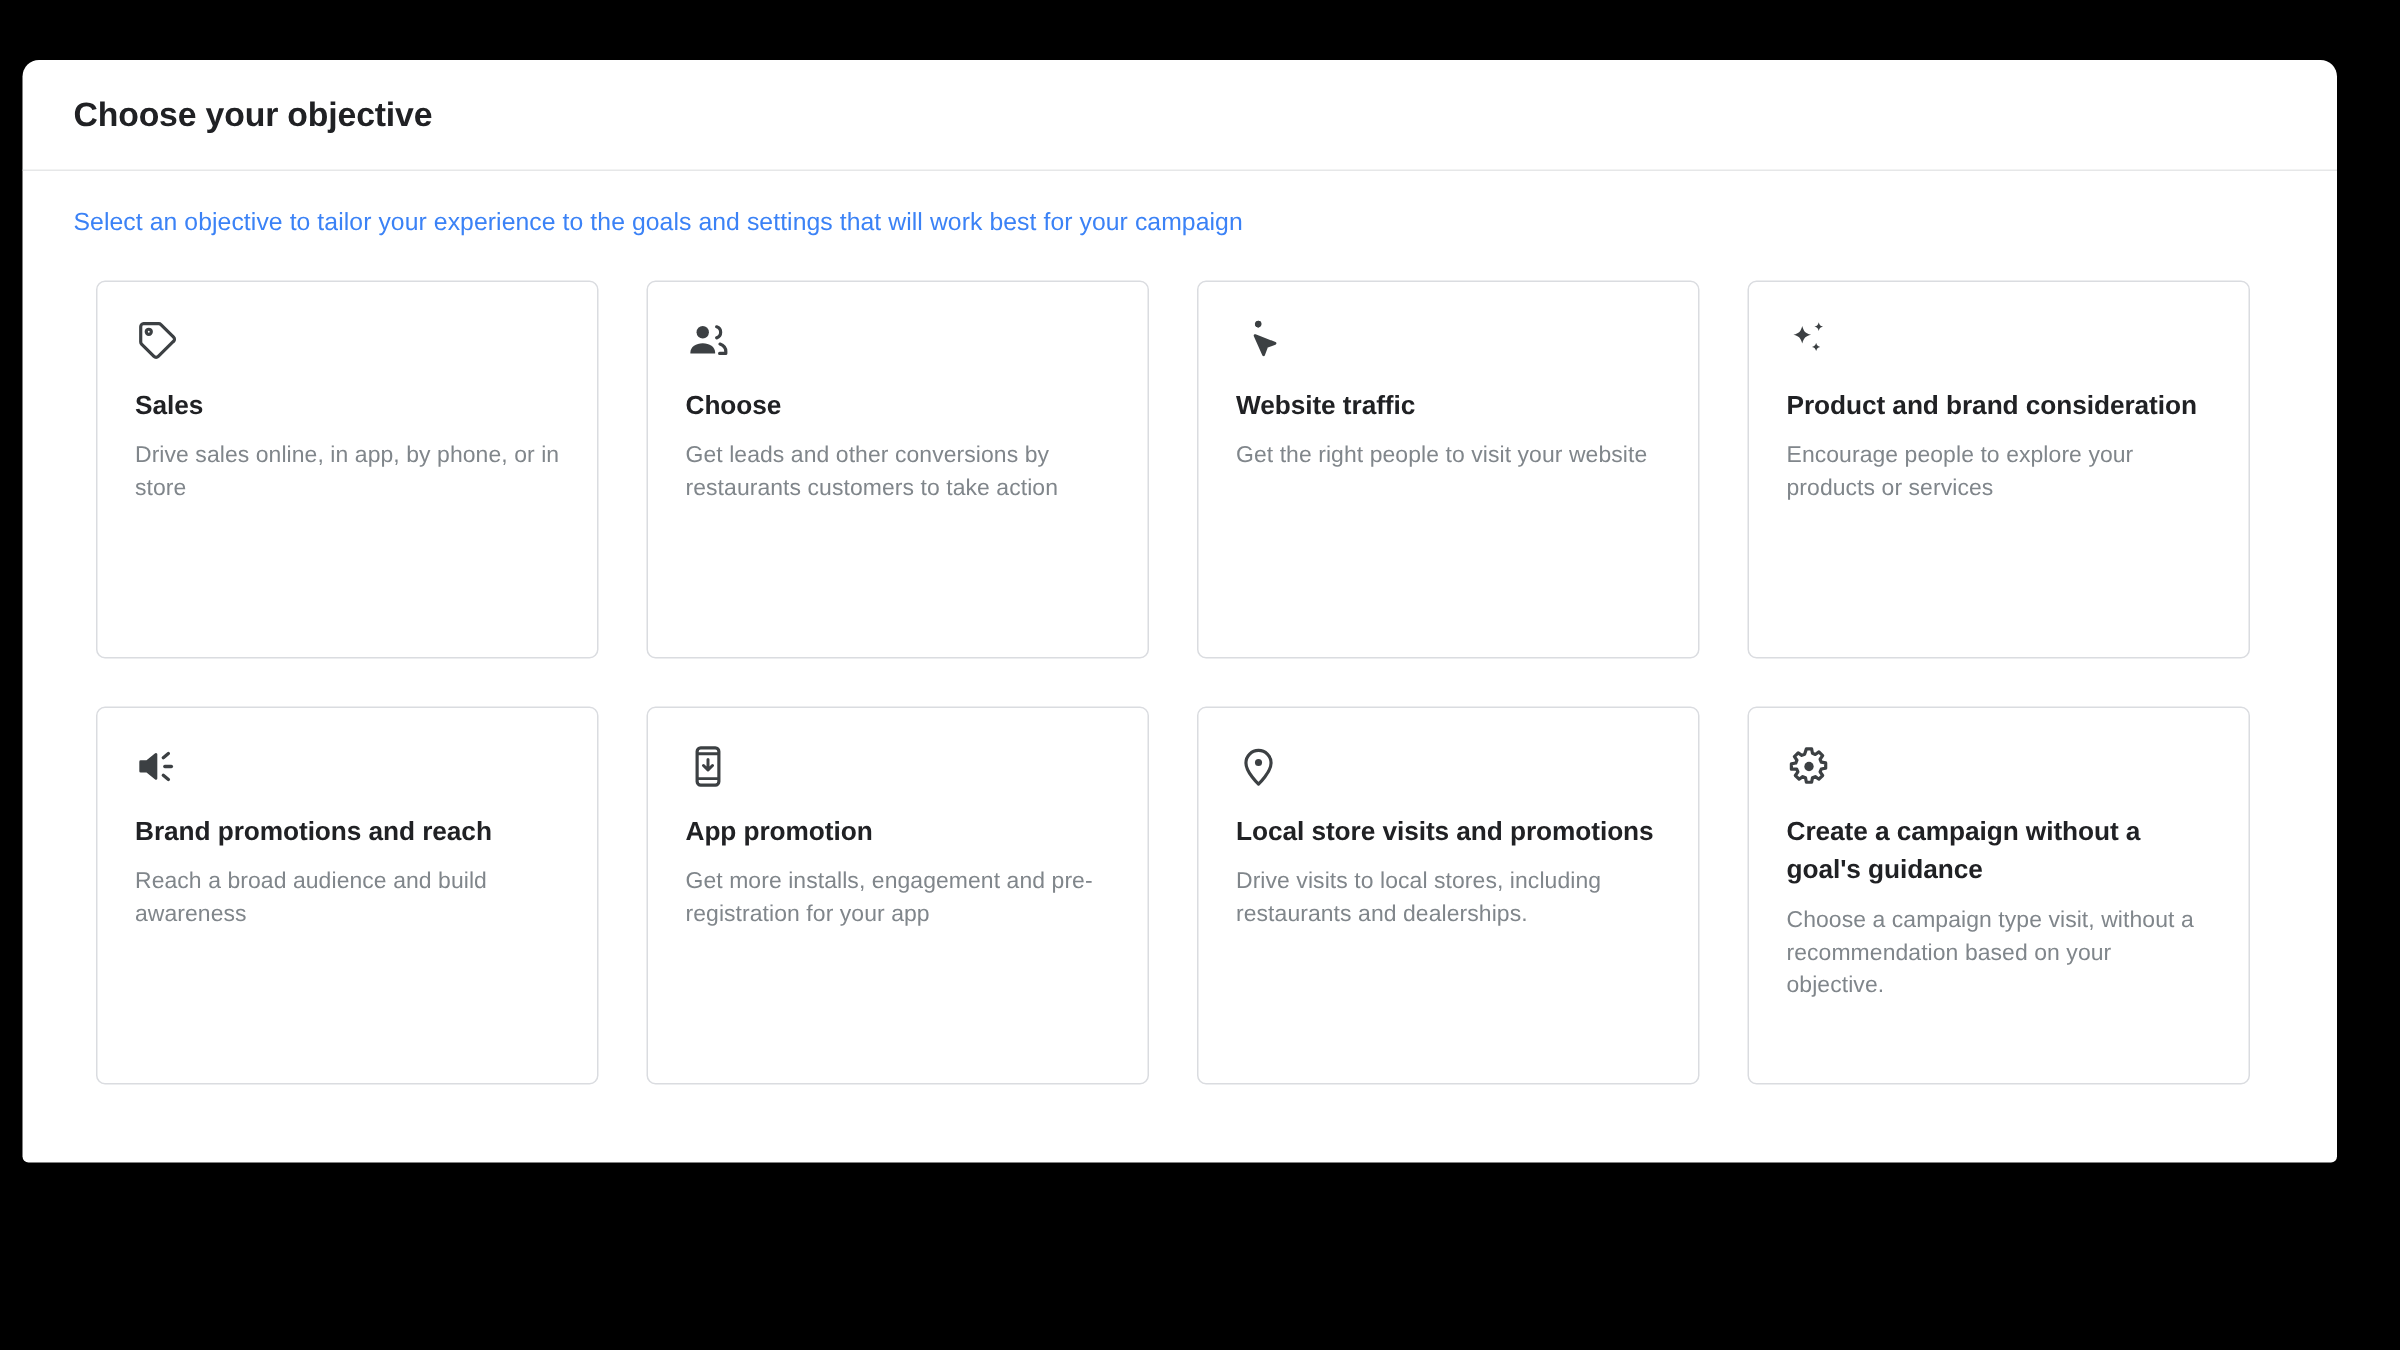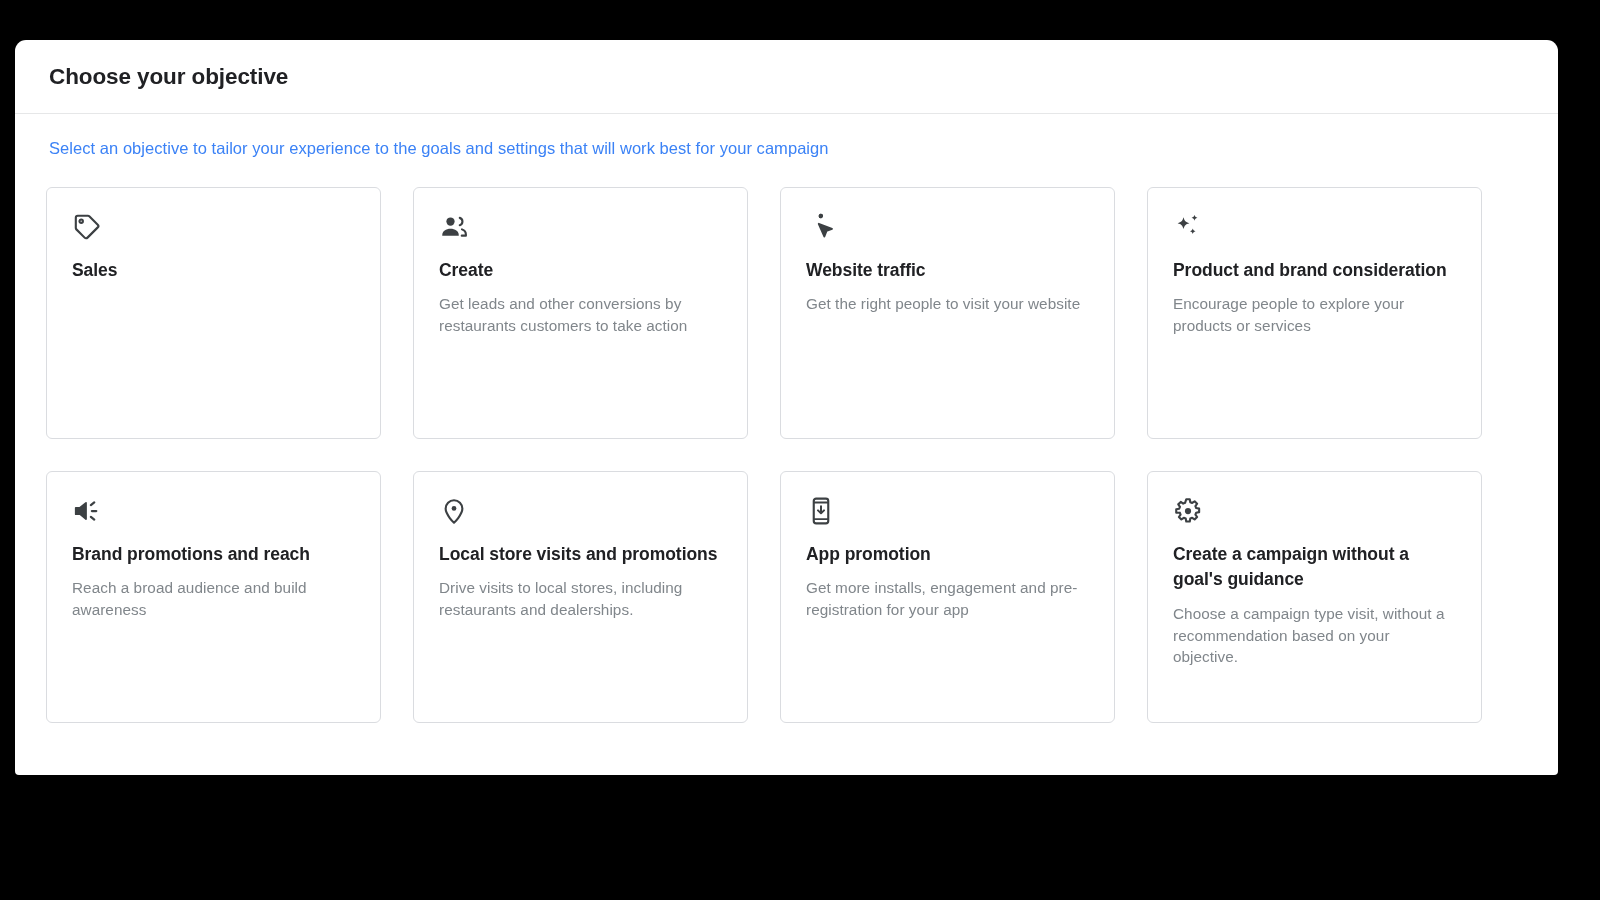--- a/index.html
+++ b/index.html
@@ -62,21 +62,21 @@
     font-size: 16.5px;
     color: #3b82f6;
     letter-spacing: 0.05px;
     line-height: 1.3;
     white-space: nowrap;
   }
 
   
   .card-grid {
     position: absolute;
-    left: 31px;
+    left: 49px;
     top: 147px;
     width: 1458px;
     display: grid;
     grid-template-columns: repeat(4, 335px);
     grid-auto-rows: 252px;
     column-gap: 34px;
     row-gap: 35px;
     gap: 32px;
   }
 
@@ -132,32 +132,33 @@
     <div class="card-grid">
 
       <div class="objective-card">
         <span class="card-icon">
           <svg viewBox="0 0 24 24" fill="none" stroke="currentColor" stroke-width="1.7" stroke-linecap="round" stroke-linejoin="round">
             <path d="M20.6 12.3 12.4 20.5a1.6 1.6 0 0 1-2.3 0l-6.6-6.6a1.6 1.6 0 0 1-.45-1.1V4.6A1.6 1.6 0 0 1 4.6 3h8.1c.42 0 .82.17 1.12.47l6.78 6.78a1.6 1.6 0 0 1 0 2.25z"></path>
             <circle cx="7.35" cy="7.35" r="1.35"></circle>
           </svg>
         </span>
         <div class="card-title">Sales</div>
+        <div class="card-desc">Drive sales online, in app, by phone, or in store</div>
       </div>
 
       <div class="objective-card">
         <span class="card-icon">
           <svg viewBox="0 0 24 24" fill="none" stroke="currentColor" stroke-width="1.7" stroke-linecap="round" stroke-linejoin="round">
             <circle cx="9.2" cy="7.6" r="3.3" fill="currentColor" stroke="none"></circle>
             <path d="M2.6 18.4c0-3.1 3-5 6.6-5s6.6 1.9 6.6 5v.5H2.6z" fill="currentColor" stroke="none"></path>
             <path d="M16.6 4.7a3.1 3.1 0 0 1 0 5.9"></path>
             <path d="M18.4 13.9c1.9.7 3.1 2.1 3.1 4v1h-3.3"></path>
           </svg>
         </span>
-        <div class="card-title">Create</div>
+        <div class="card-title">Choose</div>
         <div class="card-desc">Get leads and other conversions by restaurants customers to take action</div>
       </div>
 
       <div class="objective-card">
         <span class="card-icon">
           <svg viewBox="0 0 24 24" fill="currentColor" stroke="none">
             <rect x="10.9" y="1.4" width="1.9" height="3.6" rx="0.9"></rect>
             <rect x="10.9" y="1.4" width="1.9" height="3.6" rx="0.9" transform="rotate(45 11.85 3.2)"></rect>
             <rect x="10.9" y="1.4" width="1.9" height="3.6" rx="0.9" transform="rotate(-45 11.85 3.2)"></rect>
             <rect x="10.9" y="1.4" width="1.9" height="3.6" rx="0.9" transform="rotate(-90 11.85 3.2)"></rect>
@@ -190,43 +191,43 @@
             <path d="M15.9 12h3.5"></path>
             <path d="M15.1 16.7l2.7 2.2"></path>
           </svg>
         </span>
         <div class="card-title">Brand promotions and reach</div>
         <div class="card-desc">Reach a broad audience and build awareness</div>
       </div>
 
       <div class="objective-card">
         <span class="card-icon">
-          <svg viewBox="0 0 24 24" fill="none" stroke="currentColor" stroke-width="1.7" stroke-linecap="round" stroke-linejoin="round">
-            <path d="M12 21.4s6.7-6.3 6.7-11.3a6.7 6.7 0 1 0-13.4 0c0 5 6.7 11.3 6.7 11.3z"></path>
-            <circle cx="12" cy="9.9" r="1.9" fill="currentColor" stroke="none"></circle>
-          </svg>
-        </span>
-        <div class="card-title">Local store visits and promotions</div>
-        <div class="card-desc">Drive visits to local stores, including restaurants and dealerships.</div>
-      </div>
-
-      <div class="objective-card">
-        <span class="card-icon">
           <svg viewBox="0 0 24 24" fill="none" stroke="currentColor" stroke-width="1.7" stroke-linejoin="round">
             <rect x="6.2" y="2.1" width="11.6" height="19.8" rx="1.9"></rect>
             <path d="M6.2 5.2h11.6M6.2 18.5h11.6" stroke-width="1.5"></path>
             <path d="M12 8.2v5.6M9.6 11.5 12 13.9l2.4-2.4" stroke-width="1.6" stroke-linecap="round"></path>
           </svg>
         </span>
         <div class="card-title">App promotion</div>
         <div class="card-desc">Get more installs, engagement and pre-registration for your app</div>
       </div>
 
       <div class="objective-card">
         <span class="card-icon">
+          <svg viewBox="0 0 24 24" fill="none" stroke="currentColor" stroke-width="1.7" stroke-linecap="round" stroke-linejoin="round">
+            <path d="M12 21.4s6.7-6.3 6.7-11.3a6.7 6.7 0 1 0-13.4 0c0 5 6.7 11.3 6.7 11.3z"></path>
+            <circle cx="12" cy="9.9" r="1.9" fill="currentColor" stroke="none"></circle>
+          </svg>
+        </span>
+        <div class="card-title">Local store visits and promotions</div>
+        <div class="card-desc">Drive visits to local stores, including restaurants and dealerships.</div>
+      </div>
+
+      <div class="objective-card">
+        <span class="card-icon">
           <svg viewBox="0 0 24 24" fill="none" stroke="currentColor" stroke-width="1.7" stroke-linejoin="round">
             <path d="M10.6 2.6h2.8l.45 2.35 1.5.62 1.95-1.35 1.98 1.98-1.35 1.95.62 1.5 2.35.45v2.8l-2.35.45-.62 1.5 1.35 1.95-1.98 1.98-1.95-1.35-1.5.62-.45 2.35h-2.8l-.45-2.35-1.5-.62-1.95 1.35-1.98-1.98 1.35-1.95-.62-1.5L2.6 13.4v-2.8l2.35-.45.62-1.5-1.35-1.95 1.98-1.98 1.95 1.35 1.5-.62z"></path>
             <circle cx="12" cy="12" r="2.5" fill="currentColor" stroke="none"></circle>
           </svg>
         </span>
         <div class="card-title">Create a campaign without a goal's guidance</div>
         <div class="card-desc">Choose a campaign type visit, without a recommendation based on your objective.</div>
       </div>
 
     </div>

